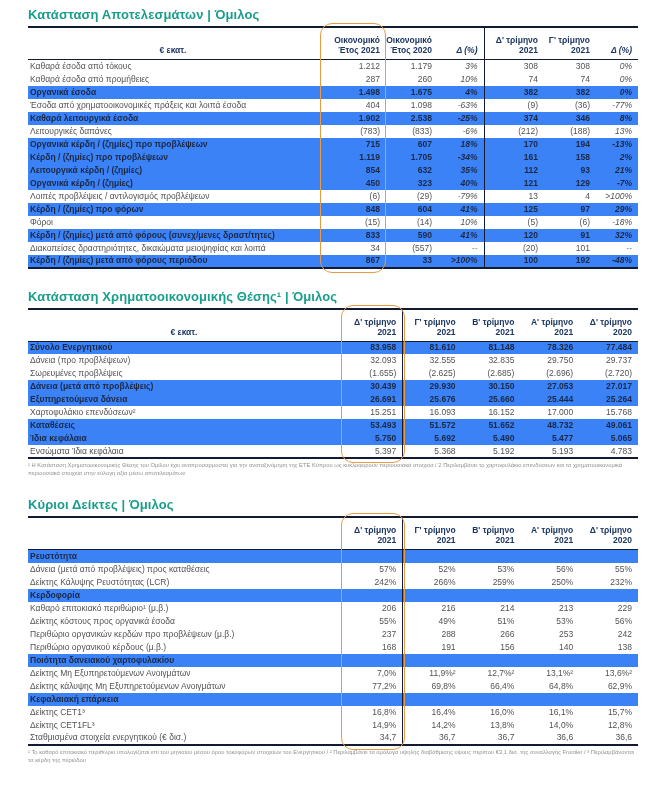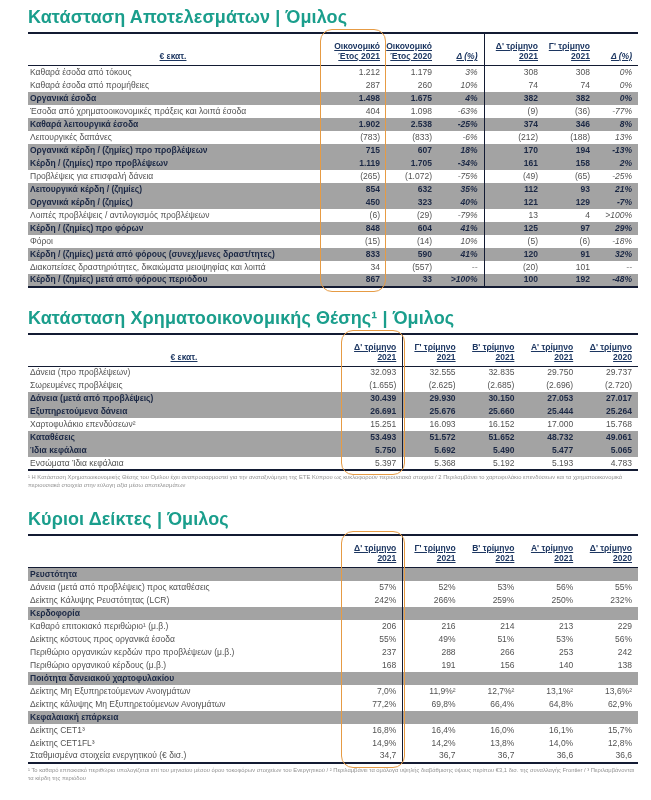--- a/index.html
+++ b/index.html
@@ -3,36 +3,36 @@
 <meta charset="utf-8">
 <style>
   * { box-sizing: border-box; margin: 0; padding: 0; }
   html, body { background: #ffffff; }
   body { font-family: "Liberation Sans", "DejaVu Sans", sans-serif; }
   .page { width: 651px; height: 800px; background: #fff; padding: 7px 13px 0 28px; overflow: hidden; }
 
   .tbl-section { margin-top: 20px; }
   .tbl-section:first-child { margin-top: 0; }
 
-  .tbl-title { font-size: 18px; font-weight: bold; color: #1a9e8c; letter-spacing: .1px; margin-bottom: 4px; }
+  .tbl-title { font-size: 13px; font-weight: bold; color: #1a9e8c; letter-spacing: .1px; margin-bottom: 4px; }
 
   .tbl-wrap { position: relative; width: 610px; }
   table { border-collapse: collapse; width: 610px; table-layout: fixed;
           border-top: 2.5px solid #131b33; border-bottom: 2.5px solid #131b33; }
   thead tr { border-bottom: 1.2px solid #131b33; }
   th { font-size: 8.5px; font-weight: bold; color: #1c3661; vertical-align: bottom;
-       padding: 7px 6px 4px 0; text-align: right; line-height: 10px; white-space: nowrap; text-decoration: underline; }
+       padding: 7px 6px 4px 0; text-align: right; line-height: 10px; white-space: nowrap; }
   th.lbl { text-align: center; padding-left: 2px; }
   td { font-size: 8.5px; color: #525252; padding: 0 6px 0 0; height: 13px; line-height: 11px;
        white-space: nowrap; overflow: hidden; }
   td.num { text-align: right; }
   td.lbl { padding-left: 2px; }
   .i { font-style: italic; }
   .dv { border-left: 1.1px solid #131b33; }
-  tr.b { background: #a3a3a3; }
+  tr.b { background: #3b82f6; }
   tr.b td { font-weight: bold; color: #1b2845; }
 
   
   .t0 col:nth-child(1) { width: 294px; }
   .t0 col:nth-child(2) { width: 64px; }
   .t0 col:nth-child(3) { width: 52px; }
   .t0 col:nth-child(4) { width: 46px; }
   .t0 col:nth-child(5) { width: 60px; }
   .t0 col:nth-child(6) { width: 52px; }
   .t0 col:nth-child(7) { width: 42px; }
@@ -142,29 +142,20 @@
             </tr>
             <tr class="b">
               <td class="lbl">Κέρδη / (ζημίες) προ προβλέψεων</td>
               <td class="num">1.119</td>
               <td class="num">1.705</td>
               <td class="num i">-34%</td>
               <td class="num dv">161</td>
               <td class="num">158</td>
               <td class="num i">2%</td>
             </tr>
-            <tr>
-              <td class="lbl">Προβλέψεις για επισφαλή δάνεια</td>
-              <td class="num">(265)</td>
-              <td class="num">(1.072)</td>
-              <td class="num i">-75%</td>
-              <td class="num dv">(49)</td>
-              <td class="num">(65)</td>
-              <td class="num i">-25%</td>
-            </tr>
             <tr class="b">
               <td class="lbl">Λειτουργικά κέρδη / (ζημίες)</td>
               <td class="num">854</td>
               <td class="num">632</td>
               <td class="num i">35%</td>
               <td class="num dv">112</td>
               <td class="num">93</td>
               <td class="num i">21%</td>
             </tr>
             <tr class="b">
@@ -252,20 +243,28 @@
             <tr>
               <th class="lbl">€ εκατ.</th>
               <th class="num">Δ' τρίμηνο<br>2021</th>
               <th class="num dv">Γ' τρίμηνο<br>2021</th>
               <th class="num">Β' τρίμηνο<br>2021</th>
               <th class="num">Α' τρίμηνο<br>2021</th>
               <th class="num">Δ' τρίμηνο<br>2020</th>
             </tr>
           </thead>
           <tbody>
+            <tr class="b">
+              <td class="lbl">Σύνολο Ενεργητικού</td>
+              <td class="num">83.958</td>
+              <td class="num dv">81.610</td>
+              <td class="num">81.148</td>
+              <td class="num">78.326</td>
+              <td class="num">77.484</td>
+            </tr>
             <tr>
               <td class="lbl">Δάνεια (προ προβλέψεων)</td>
               <td class="num">32.093</td>
               <td class="num dv">32.555</td>
               <td class="num">32.835</td>
               <td class="num">29.750</td>
               <td class="num">29.737</td>
             </tr>
             <tr>
               <td class="lbl">Σωρευμένες προβλέψεις</td>

